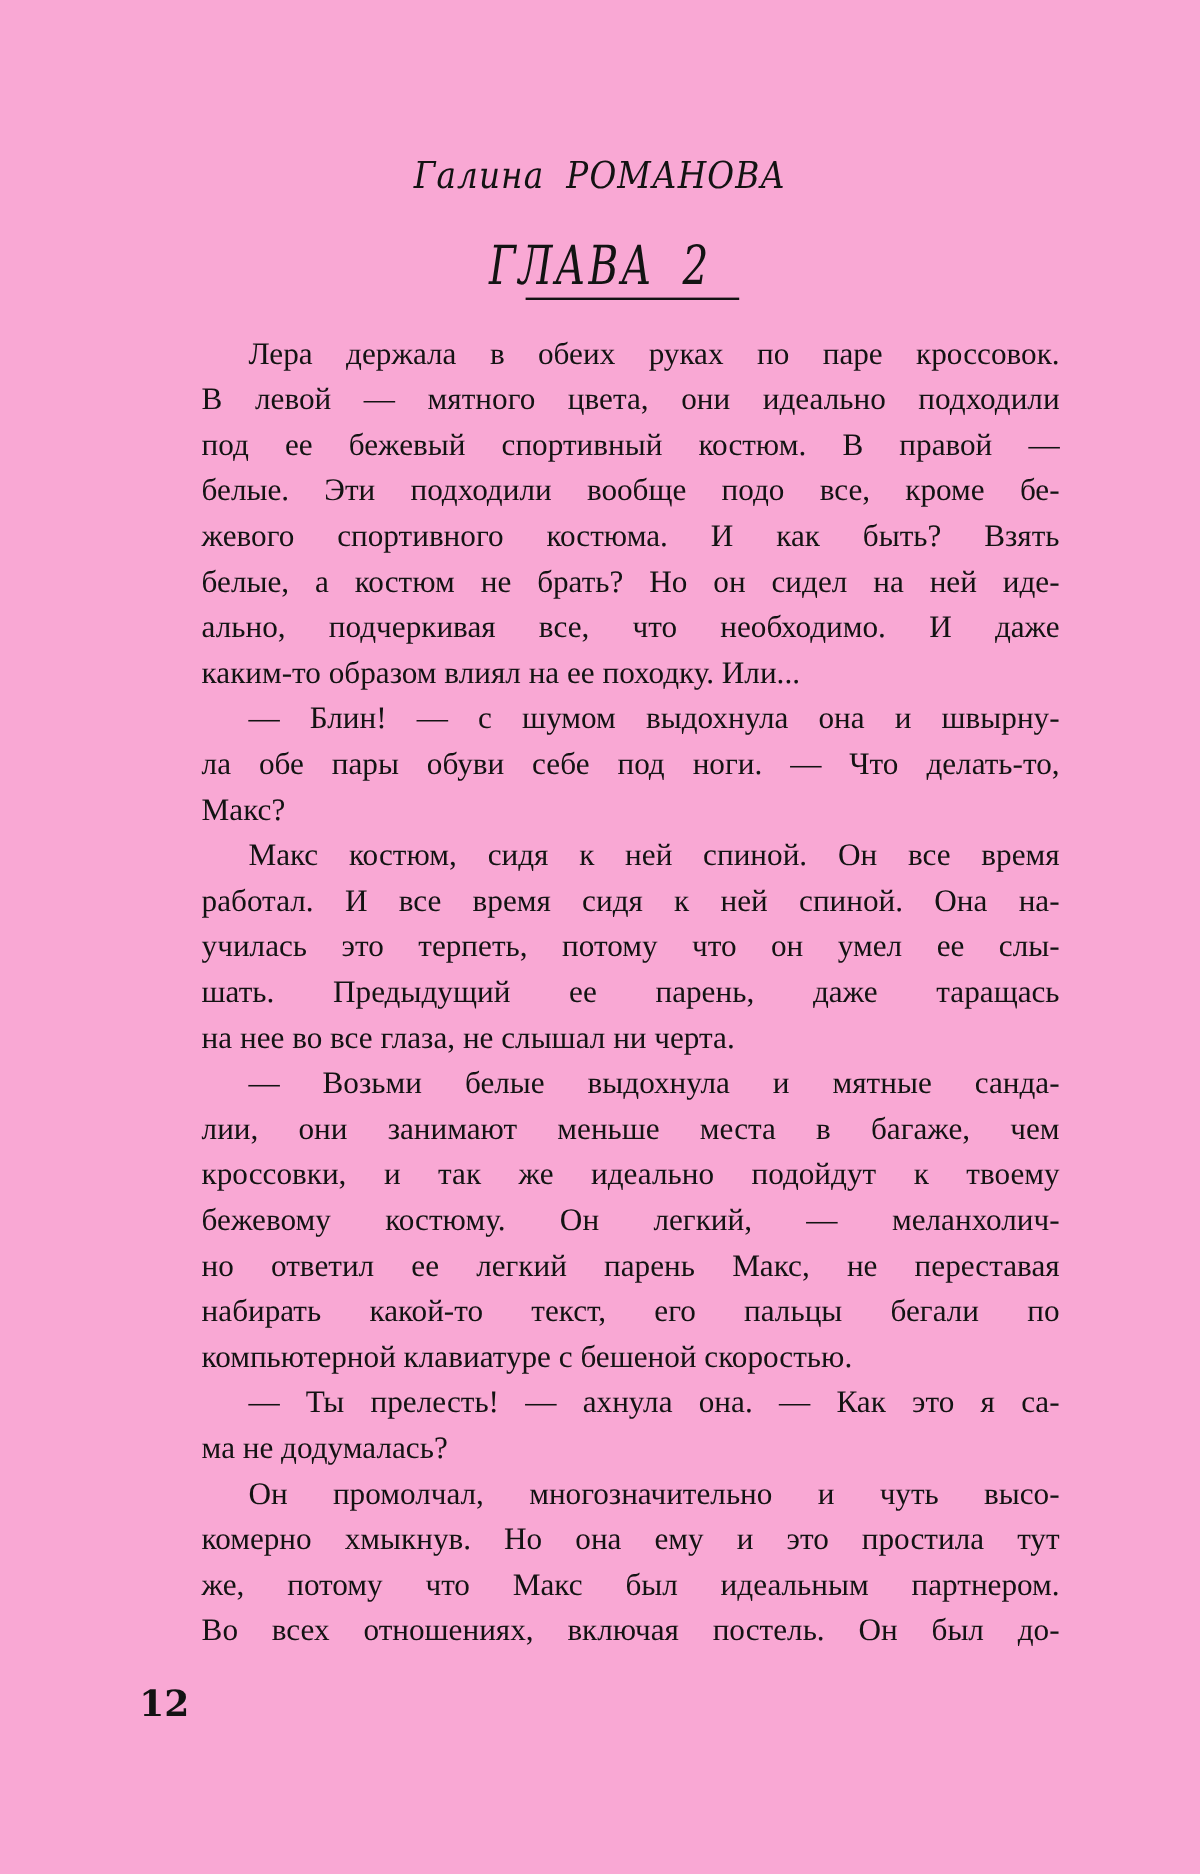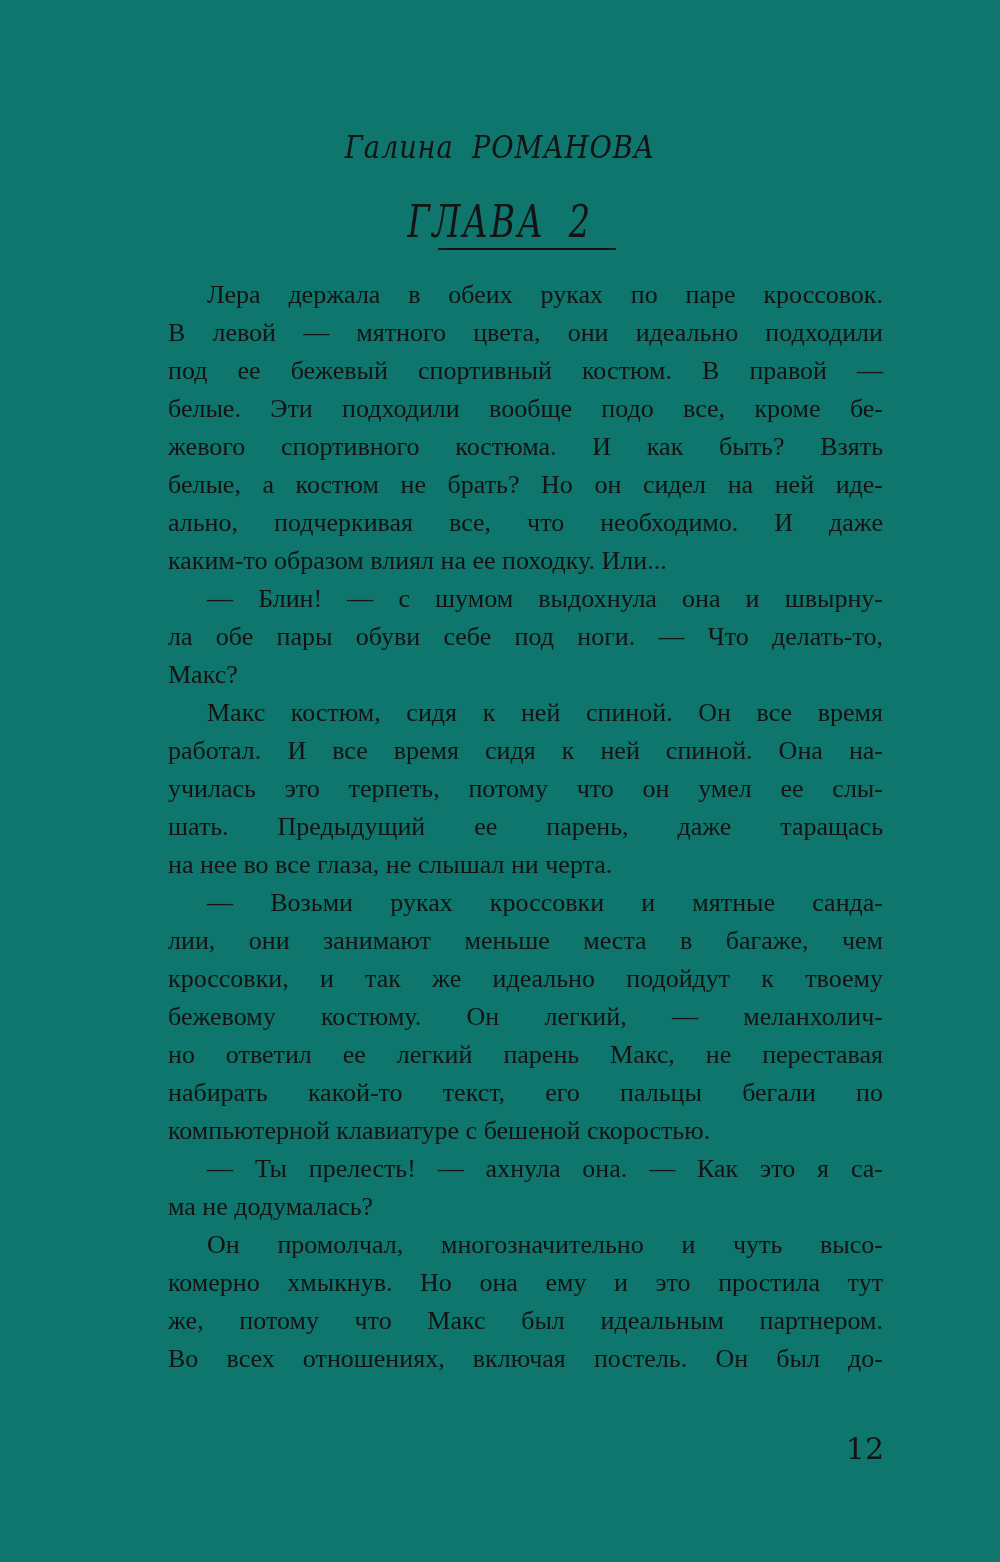--- a/index.html
+++ b/index.html
@@ -4,21 +4,21 @@
 <style>
   html, body {
     margin: 0;
     padding: 0;
     background: #ffffff;
   }
   .page {
     position: relative;
     width: 1000px;
     height: 1562px;
-    background: #0f766e;
+    background: #f9a8d4;
     color: #131313;
     font-family: "DejaVu Serif", serif;
     overflow: hidden;
   }
   .author {
     position: absolute;
     top: 129px;
     left: 116px;
     width: 768px;
     text-align: center;
@@ -63,25 +63,24 @@
     text-align-last: justify;
     font-family: Liberation Serif, serif;
   }
   .line.indent { text-indent: 39px; }
   .line.last { text-align-last: left; }
   .folio {
     position: absolute;
     top: 1406px;
     left: 116px;
     width: 768px;
-    text-align: right;
+    text-align: left;
     font-size: 30px;
-    font-weight: normal;
+    font-weight: bold;
     line-height: 1;
-    margin-top: 28px;
   }
 </style>
 </head>
 <body>
 
 <div class="page">
   <div class="author">Галина РОМАНОВА</div>
 
   <div class="chapter">ГЛАВА 2</div>
 
@@ -97,21 +96,21 @@
       <div class="line">ально, подчеркивая все, что необходимо. И даже</div>
       <div class="line last">каким-то образом влиял на ее походку. Или...</div>
       <div class="line indent">— Блин! — с шумом выдохнула она и швырну-</div>
       <div class="line">ла обе пары обуви себе под ноги. — Что делать-то,</div>
       <div class="line last">Макс?</div>
       <div class="line indent">Макс костюм, сидя к ней спиной. Он все время</div>
       <div class="line">работал. И все время сидя к ней спиной. Она на-</div>
       <div class="line">училась это терпеть, потому что он умел ее слы-</div>
       <div class="line">шать. Предыдущий ее парень, даже таращась</div>
       <div class="line last">на нее во все глаза, не слышал ни черта.</div>
-      <div class="line indent">— Возьми руках кроссовки и мятные санда-</div>
+      <div class="line indent">— Возьми белые выдохнула и мятные санда-</div>
       <div class="line">лии, они занимают меньше места в багаже, чем</div>
       <div class="line">кроссовки, и так же идеально подойдут к твоему</div>
       <div class="line">бежевому костюму. Он легкий, — меланхолич-</div>
       <div class="line">но ответил ее легкий парень Макс, не переставая</div>
       <div class="line">набирать какой-то текст, его пальцы бегали по</div>
       <div class="line last">компьютерной клавиатуре с бешеной скоростью.</div>
       <div class="line indent">— Ты прелесть! — ахнула она. — Как это я са-</div>
       <div class="line last">ма не додумалась?</div>
       <div class="line indent">Он промолчал, многозначительно и чуть высо-</div>
       <div class="line">комерно хмыкнув. Но она ему и это простила тут</div>

